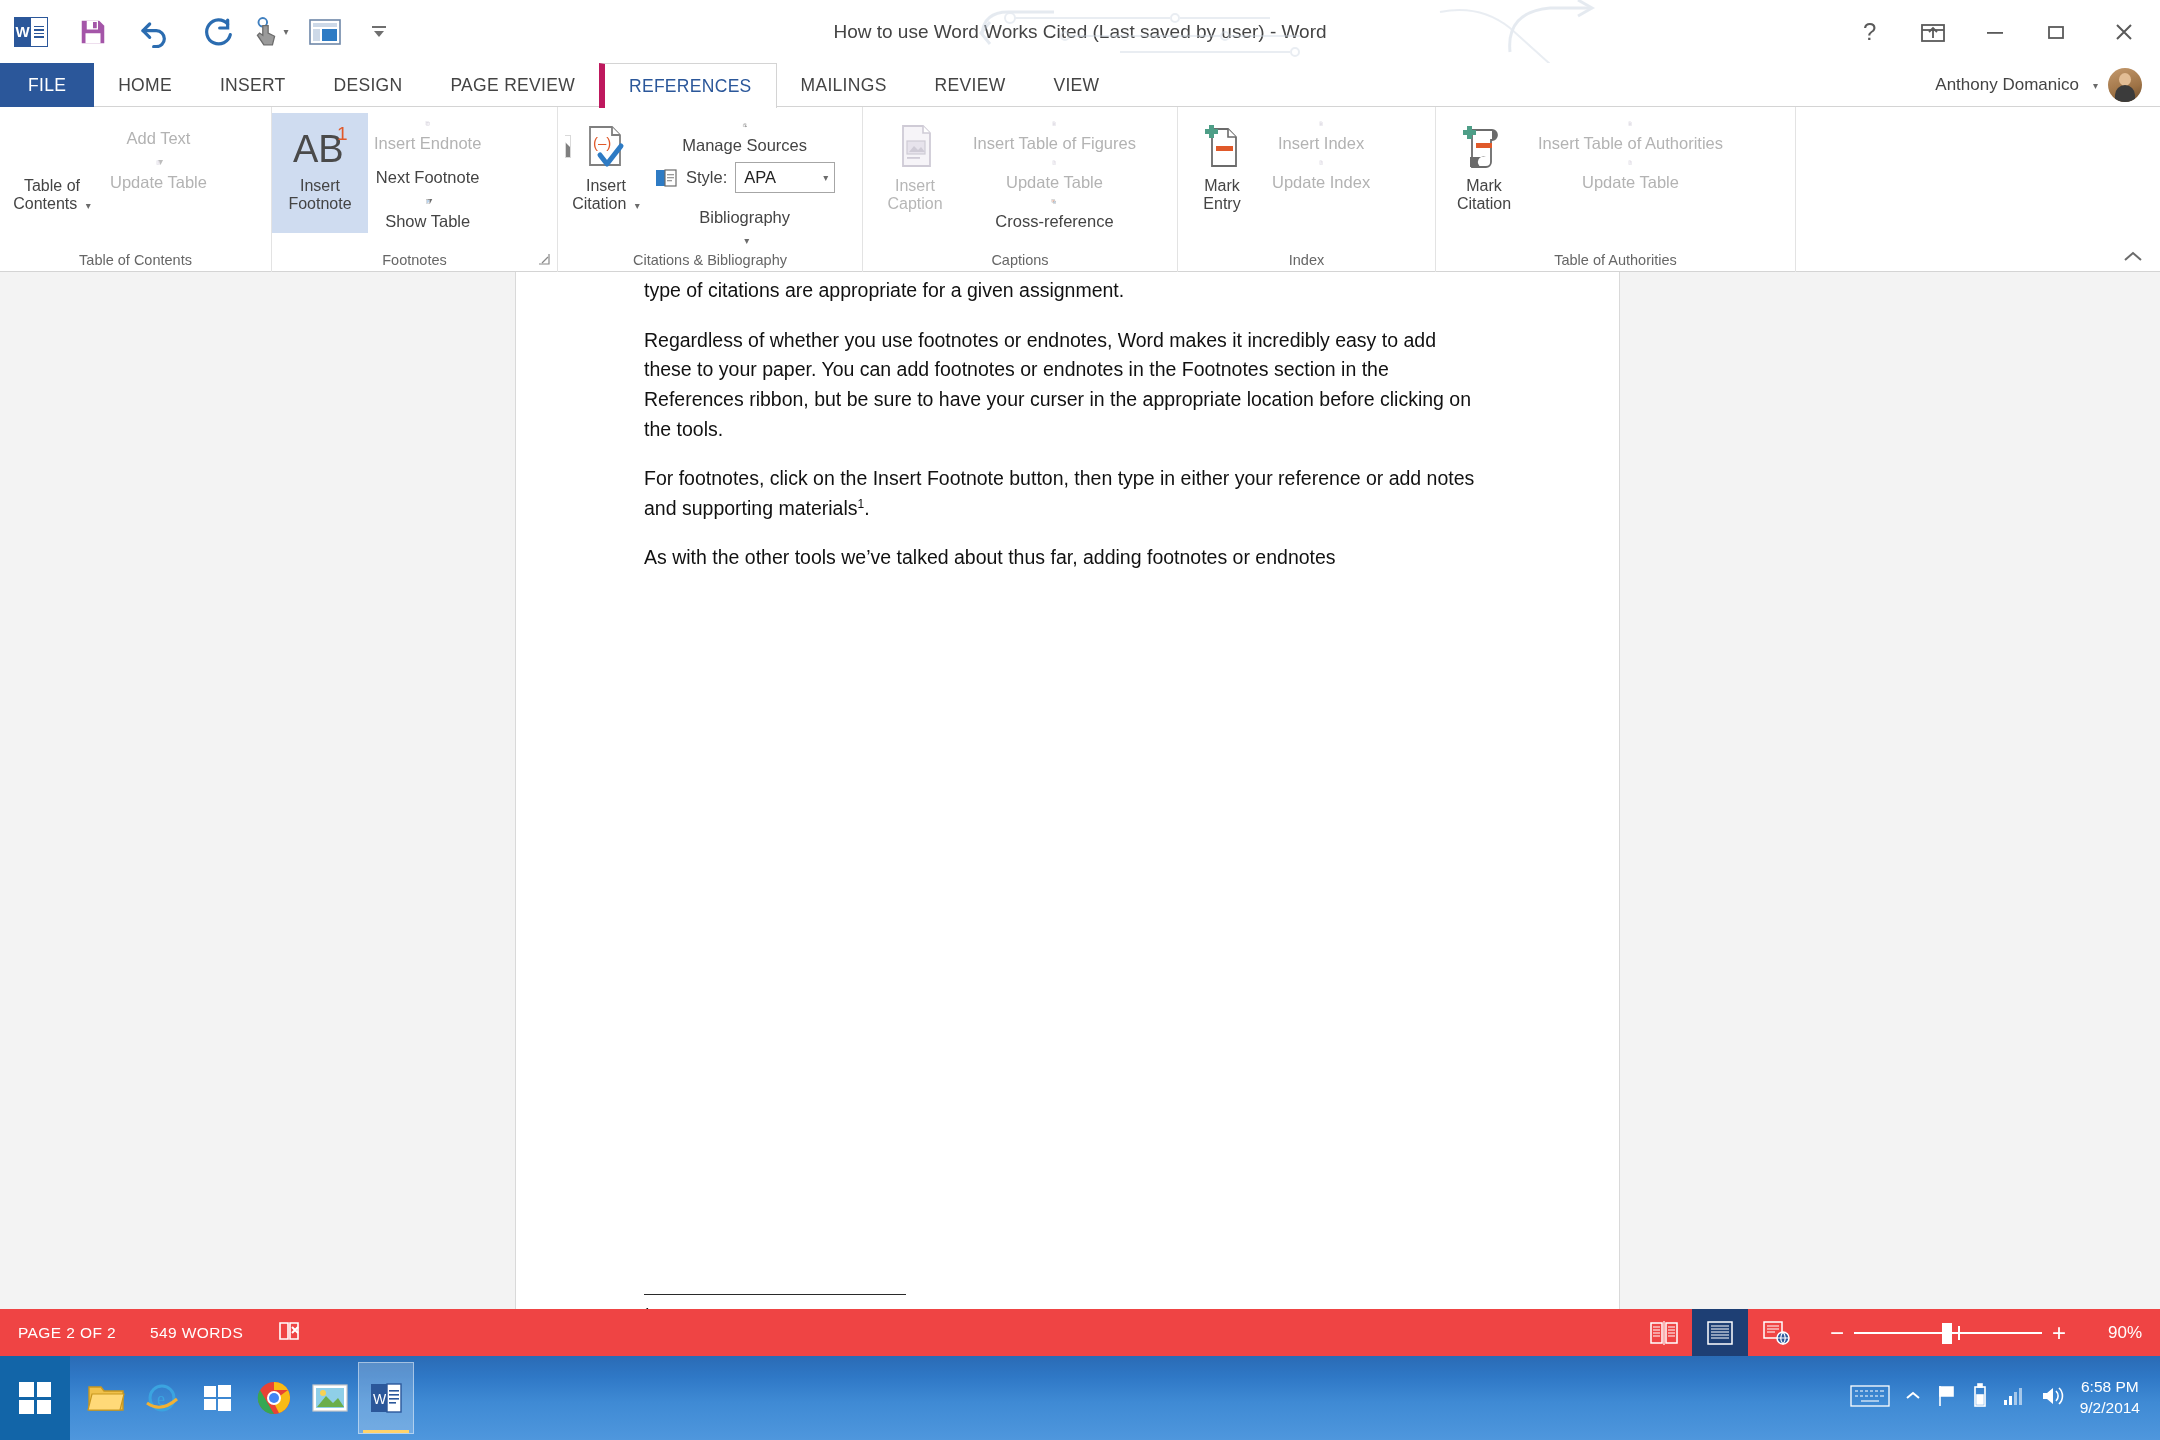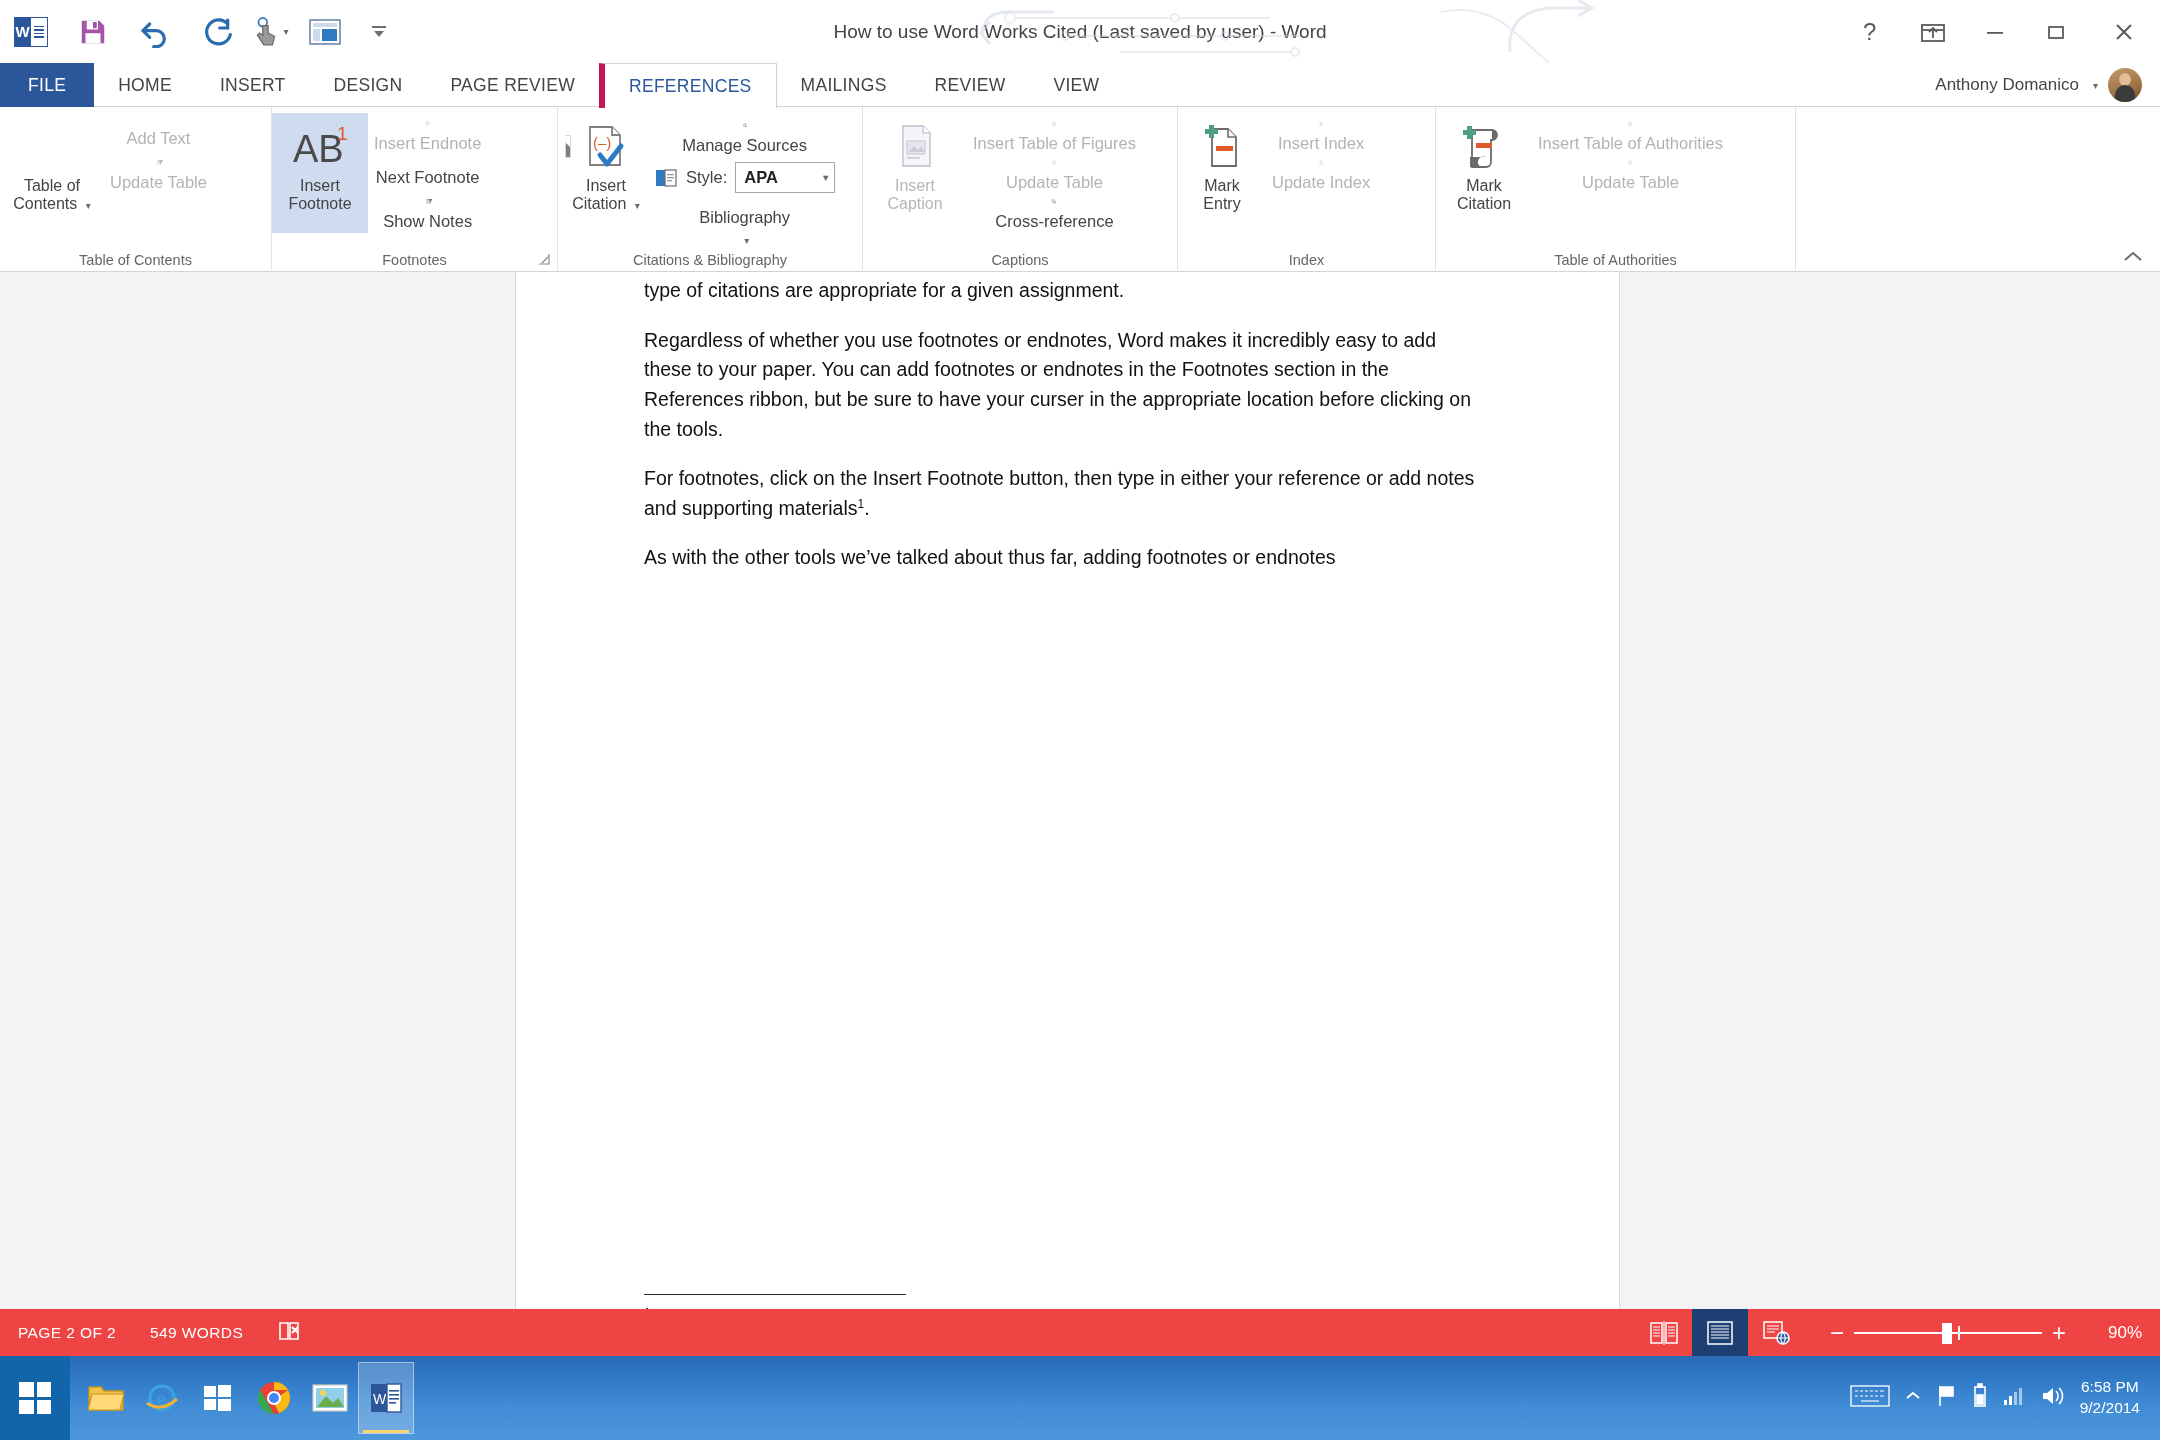--- a/index.html
+++ b/index.html
@@ -128,21 +128,21 @@
     position: absolute; bottom: 6px; right: 6px; width: 14px; height: 14px;
     color: #777; font-size: 13px;
   }
 
   .stylebox {
     display: flex; align-items: center; gap: 8px; font-size: 16.5px; color: #444;
   }
   .selectbox {
     width: 100px; height: 31px; border: 1px solid #a6a6a6; background: #fff;
     display: flex; align-items: center; justify-content: space-between;
-    padding: 0 6px 0 8px; font-size: 16.5px; color: #222; font-weight: bold;
+    padding: 0 6px 0 8px; font-size: 16.5px; color: #222;
   }
   .collapse-ribbon {
     position: absolute; right: 16px; bottom: 4px; color: #6b6b6b; font-size: 15px;
   }
 
   
   .docico { position: relative; }
   .docico .page {
     width: 30px; height: 38px; border: 2px solid #7f7f7f; background: #fff; position: relative;
   }
@@ -440,21 +440,21 @@
           </div>
           <div class="smallbtn">
             <svg width="22" height="24" viewBox="0 0 22 24">
                 <rect x="3" y="3" width="16" height="18" fill="#fff" stroke="#8a8a8a" stroke-width="1.4"></rect>
                 <g fill="#2e7bc4">
                   <rect x="6" y="7" width="10" height="1.6"></rect>
                   <rect x="6" y="11" width="10" height="1.6"></rect>
                   <rect x="6" y="15" width="7" height="1.6"></rect>
                 </g>
               </svg>
-            <span>Show Notes</span>
+            <span>Show Table</span>
           </div>
         </div>
       </div>
       <div class="glabel">Footnotes</div>
       <div class="dlg">
         <svg width="14" height="14" viewBox="0 0 14 14" stroke="#888" fill="none" stroke-width="1.2">
             <path d="M2 12 h10 V2"></path>
             <path d="M5 11 l6 -6"></path>
           </svg>
       </div>

